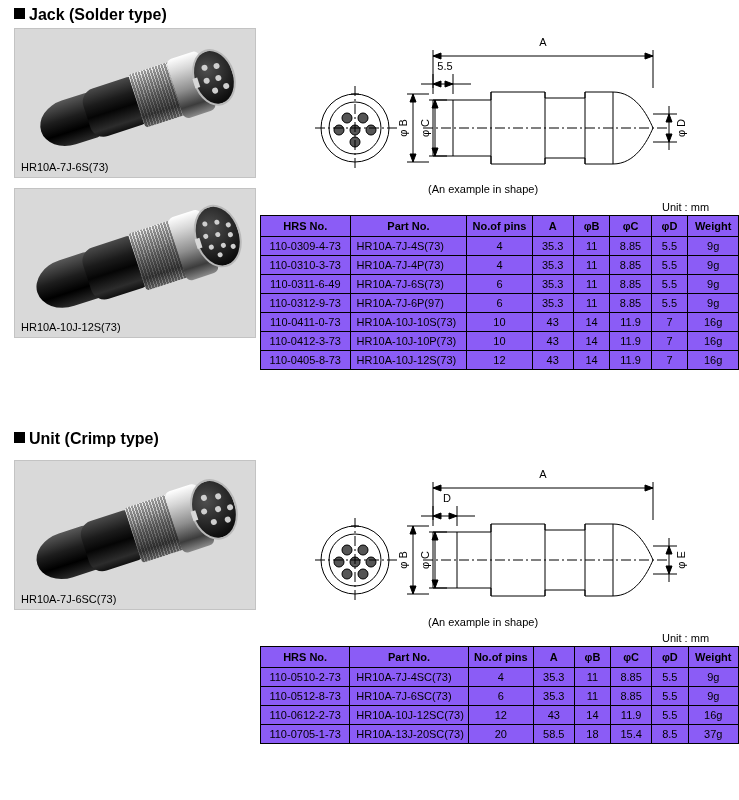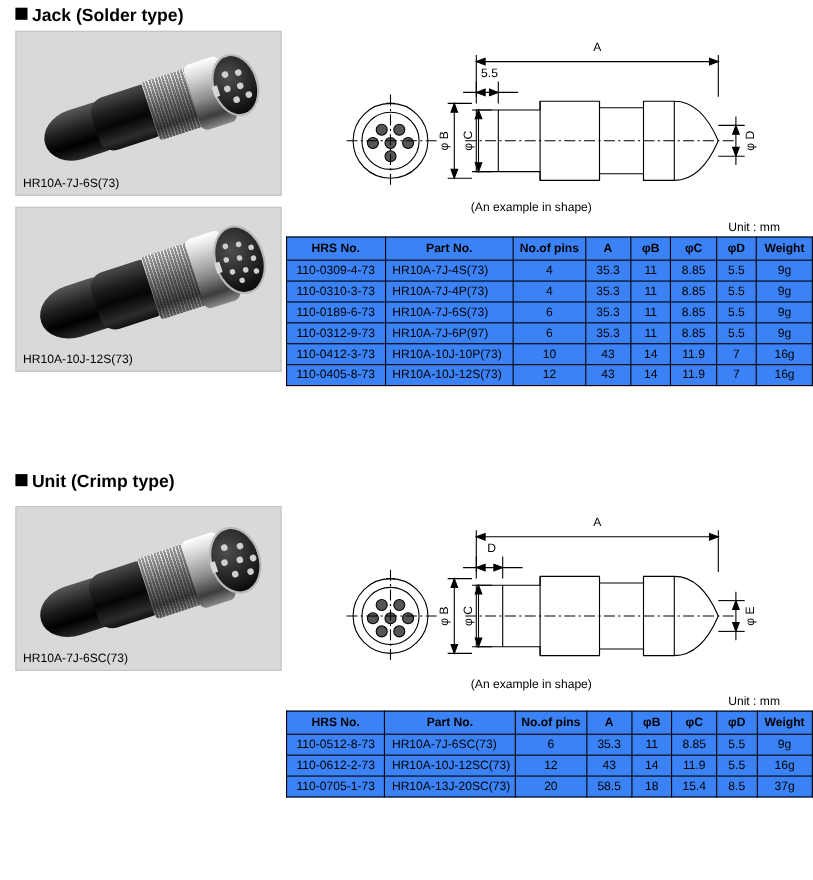--- a/index.html
+++ b/index.html
@@ -118,21 +118,21 @@
   
   .unit-label {
     position: absolute;
     font-size: 11px;
     white-space: nowrap;
   }
   table.spec {
     position: absolute;
     border-collapse: collapse;
     font-size: 11px;
-    background: #3b82f6;
+    background: #8b5cf6;
   }
   table.spec th, table.spec td {
     border: 1px solid #000;
     text-align: center;
     height: 18px;
     padding: 0 2px;
     font-weight: normal;
     white-space: nowrap;
   }
   table.spec thead th {
@@ -291,38 +291,48 @@
         <td class="hrs">110-0310-3-73</td>
         <td class="part">HR10A-7J-4P(73)</td>
         <td>4</td>
         <td>35.3</td>
         <td>11</td>
         <td>8.85</td>
         <td>5.5</td>
         <td>9g</td>
       </tr>
       <tr>
-        <td class="hrs">110-0189-6-73</td>
+        <td class="hrs">110-0311-6-49</td>
         <td class="part">HR10A-7J-6S(73)</td>
         <td>6</td>
         <td>35.3</td>
         <td>11</td>
         <td>8.85</td>
         <td>5.5</td>
         <td>9g</td>
       </tr>
       <tr>
         <td class="hrs">110-0312-9-73</td>
         <td class="part">HR10A-7J-6P(97)</td>
         <td>6</td>
         <td>35.3</td>
         <td>11</td>
         <td>8.85</td>
         <td>5.5</td>
         <td>9g</td>
+      </tr>
+      <tr>
+        <td class="hrs">110-0411-0-73</td>
+        <td class="part">HR10A-10J-10S(73)</td>
+        <td>10</td>
+        <td>43</td>
+        <td>14</td>
+        <td>11.9</td>
+        <td>7</td>
+        <td>16g</td>
       </tr>
       <tr>
         <td class="hrs">110-0412-3-73</td>
         <td class="part">HR10A-10J-10P(73)</td>
         <td>10</td>
         <td>43</td>
         <td>14</td>
         <td>11.9</td>
         <td>7</td>
         <td>16g</td>
@@ -443,20 +453,30 @@
         <th style="width:62px;">No.of pins</th>
         <th style="width:40px;">A</th>
         <th style="width:36px;">φB</th>
         <th style="width:40px;">φC</th>
         <th style="width:36px;">φD</th>
         <th style="width:48px;">Weight</th>
       </tr>
     </thead>
     <tbody>
       <tr>
+        <td class="hrs">110-0510-2-73</td>
+        <td class="part">HR10A-7J-4SC(73)</td>
+        <td>4</td>
+        <td>35.3</td>
+        <td>11</td>
+        <td>8.85</td>
+        <td>5.5</td>
+        <td>9g</td>
+      </tr>
+      <tr>
         <td class="hrs">110-0512-8-73</td>
         <td class="part">HR10A-7J-6SC(73)</td>
         <td>6</td>
         <td>35.3</td>
         <td>11</td>
         <td>8.85</td>
         <td>5.5</td>
         <td>9g</td>
       </tr>
       <tr>

